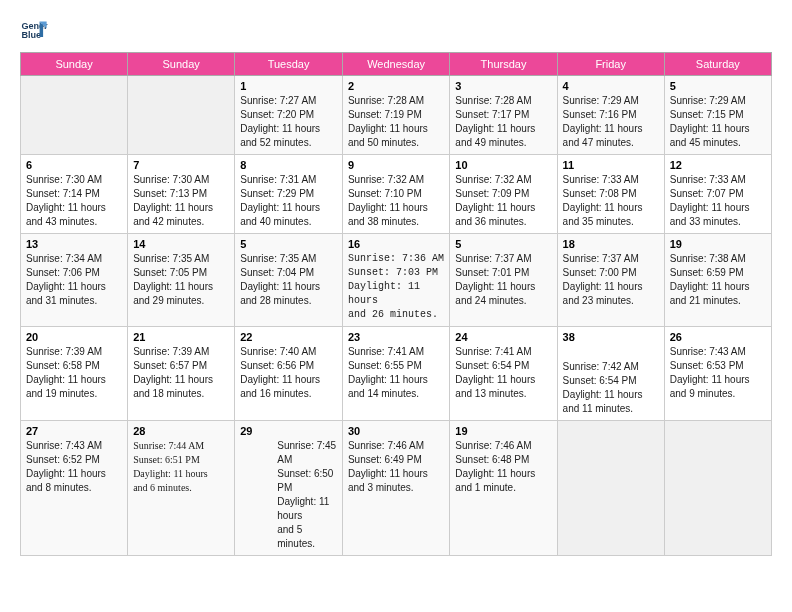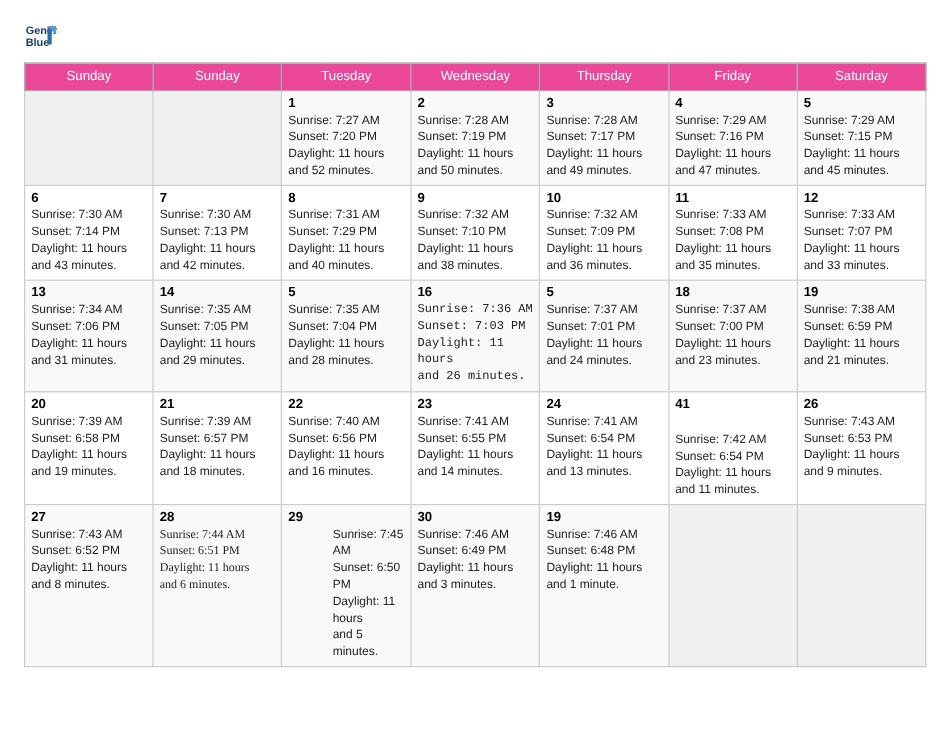--- a/index.html
+++ b/index.html
@@ -287,21 +287,21 @@
 and 14 minutes.</div>
           </td>
           <td>
             <span class="day-num">24</span>
             <div class="day-info" style="white-space: pre-line;">Sunrise: 7:41 AM
 Sunset: 6:54 PM
 Daylight: 11 hours
 and 13 minutes.</div>
           </td>
           <td>
-            <span class="day-num">41</span>
+            <span class="day-num">38</span>
             <div class="day-info" style="white-space: pre-line; margin-top: 17px;">Sunrise: 7:42 AM
 Sunset: 6:54 PM
 Daylight: 11 hours
 and 11 minutes.</div>
           </td>
           <td>
             <span class="day-num">26</span>
             <div class="day-info" style="white-space: pre-line;">Sunrise: 7:43 AM
 Sunset: 6:53 PM
 Daylight: 11 hours

